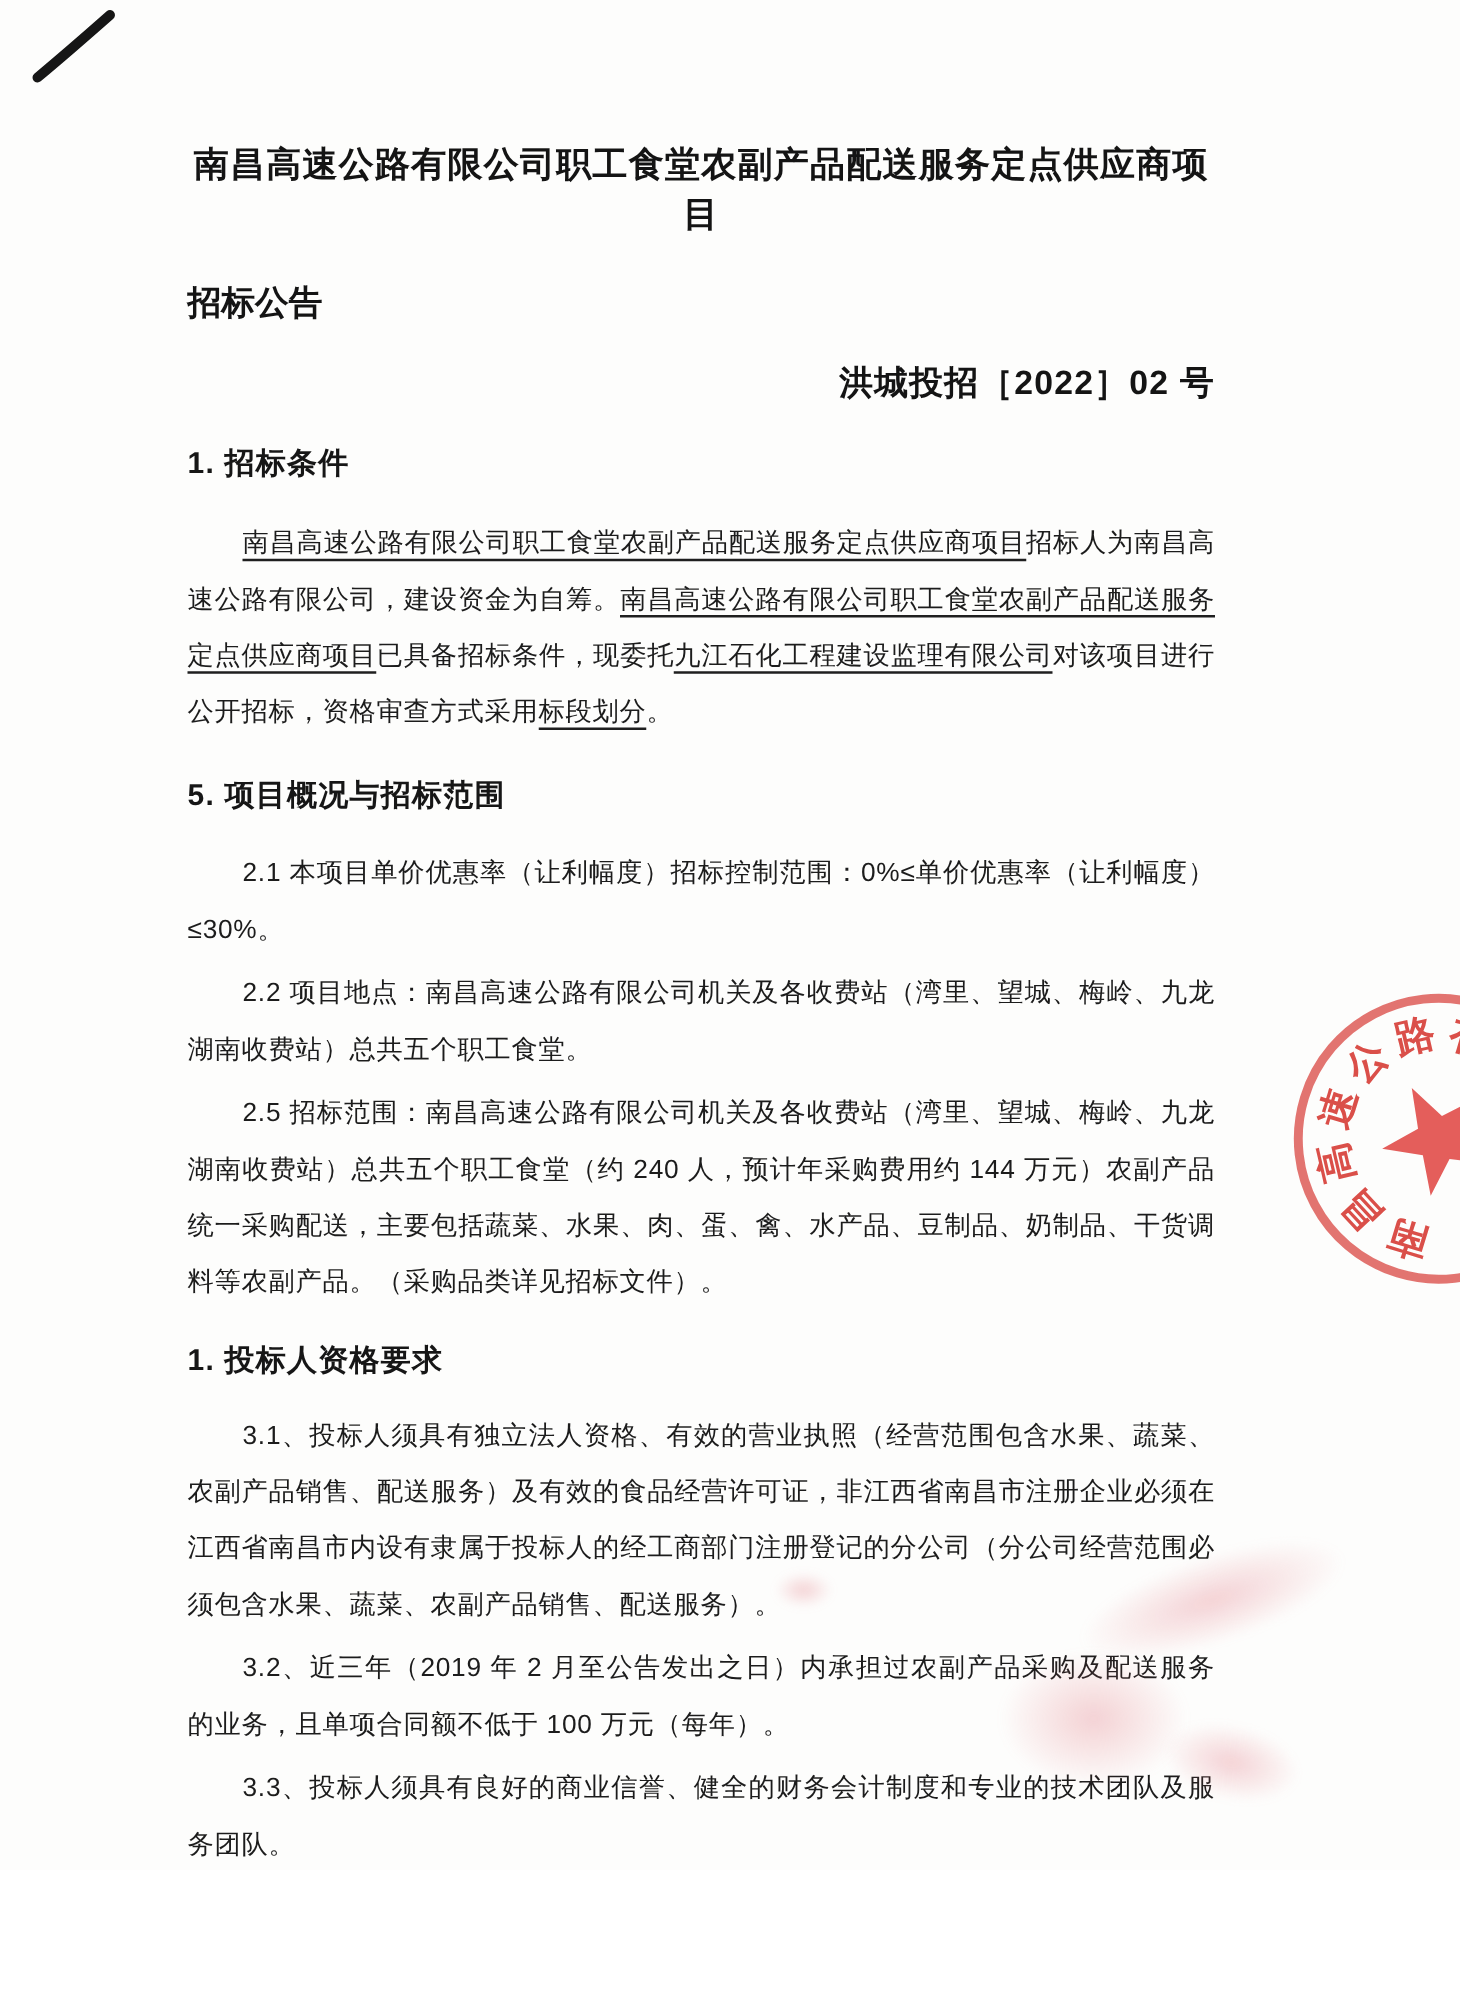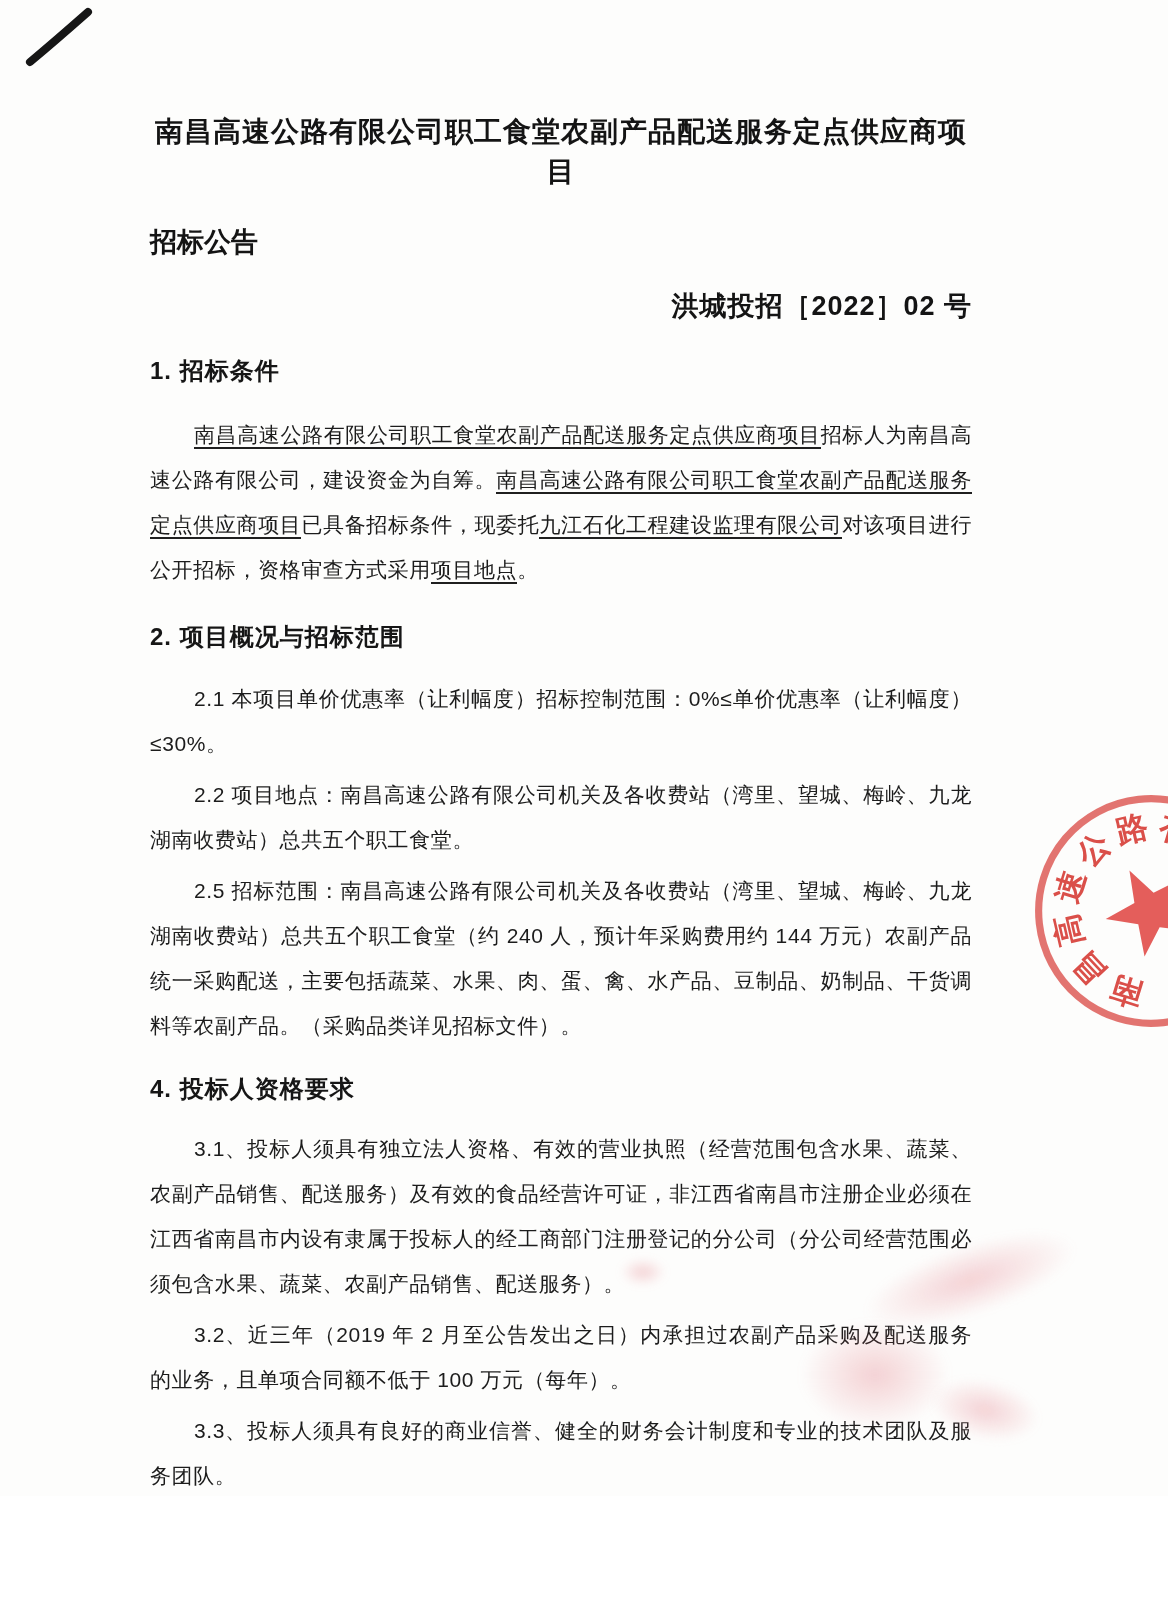--- a/index.html
+++ b/index.html
@@ -52,30 +52,30 @@
   <svg class="pen-mark" width="90" height="80">
     <path d="M8,58 Q32,38 66,8" stroke="#161616" stroke-width="8" stroke-linecap="round" fill="none"></path>
   </svg>
 
   <div class="content">
     <p class="title1">南昌高速公路有限公司职工食堂农副产品配送服务定点供应商项目</p>
     <p class="title2">招标公告</p>
     <p class="title3">洪城投招［2022］02 号</p>
 
     <h2 class="sec sec1">1. 招标条件</h2>
-    <p class="para mt24"><span class="u">南昌高速公路有限公司职工食堂农副产品配送服务定点供应商项目</span><span>招标人为南昌高速公路有限公司，建设资金为自筹。</span><span class="u">南昌高速公路有限公司职工食堂农副产品配送服务定点供应商项目</span><span>已具备招标条件，现委托</span><span class="u">九江石化工程建设监理有限公司</span><span>对该项目进行公开招标，资格审查方式采用</span><span class="u">项目地点</span><span>。</span></p>
+    <p class="para mt24"><span class="u">南昌高速公路有限公司职工食堂农副产品配送服务定点供应商项目</span><span>招标人为南昌高速公路有限公司，建设资金为自筹。</span><span class="u">南昌高速公路有限公司职工食堂农副产品配送服务定点供应商项目</span><span>已具备招标条件，现委托</span><span class="u">九江石化工程建设监理有限公司</span><span>对该项目进行公开招标，资格审查方式采用</span><span class="u">标段划分</span><span>。</span></p>
 
-    <h2 class="sec sec2">2. 项目概况与招标范围</h2>
+    <h2 class="sec sec2">5. 项目概况与招标范围</h2>
     <div>
         <p class="para mt22">2.1 本项目单价优惠率（让利幅度）招标控制范围：0%≤单价优惠率（让利幅度）≤30%。</p>
         <p class="para">2.2 项目地点：南昌高速公路有限公司机关及各收费站（湾里、望城、梅岭、九龙湖南收费站）总共五个职工食堂。</p>
         <p class="para">2.5 招标范围：南昌高速公路有限公司机关及各收费站（湾里、望城、梅岭、九龙湖南收费站）总共五个职工食堂（约 240 人，预计年采购费用约 144 万元）农副产品统一采购配送，主要包括蔬菜、水果、肉、蛋、禽、水产品、豆制品、奶制品、干货调料等农副产品。（采购品类详见招标文件）。</p>
       </div>
 
-    <h2 class="sec sec3">4. 投标人资格要求</h2>
+    <h2 class="sec sec3">1. 投标人资格要求</h2>
     <div>
         <p class="para mt20">3.1、投标人须具有独立法人资格、有效的营业执照（经营范围包含水果、蔬菜、农副产品销售、配送服务）及有效的食品经营许可证，非江西省南昌市注册企业必须在江西省南昌市内设有隶属于投标人的经工商部门注册登记的分公司（分公司经营范围必须包含水果、蔬菜、农副产品销售、配送服务）。</p>
         <p class="para">3.2、近三年（2019 年 2 月至公告发出之日）内承担过农副产品采购及配送服务的业务，且单项合同额不低于 100 万元（每年）。</p>
         <p class="para">3.3、投标人须具有良好的商业信誉、健全的财务会计制度和专业的技术团队及服务团队。</p>
       </div>
   </div>
 
   <svg class="seal" viewBox="0 0 280 280">
     <g transform="rotate(-28 140 140)">
       <circle class="seal-ring" cx="140" cy="140" r="110"></circle>

